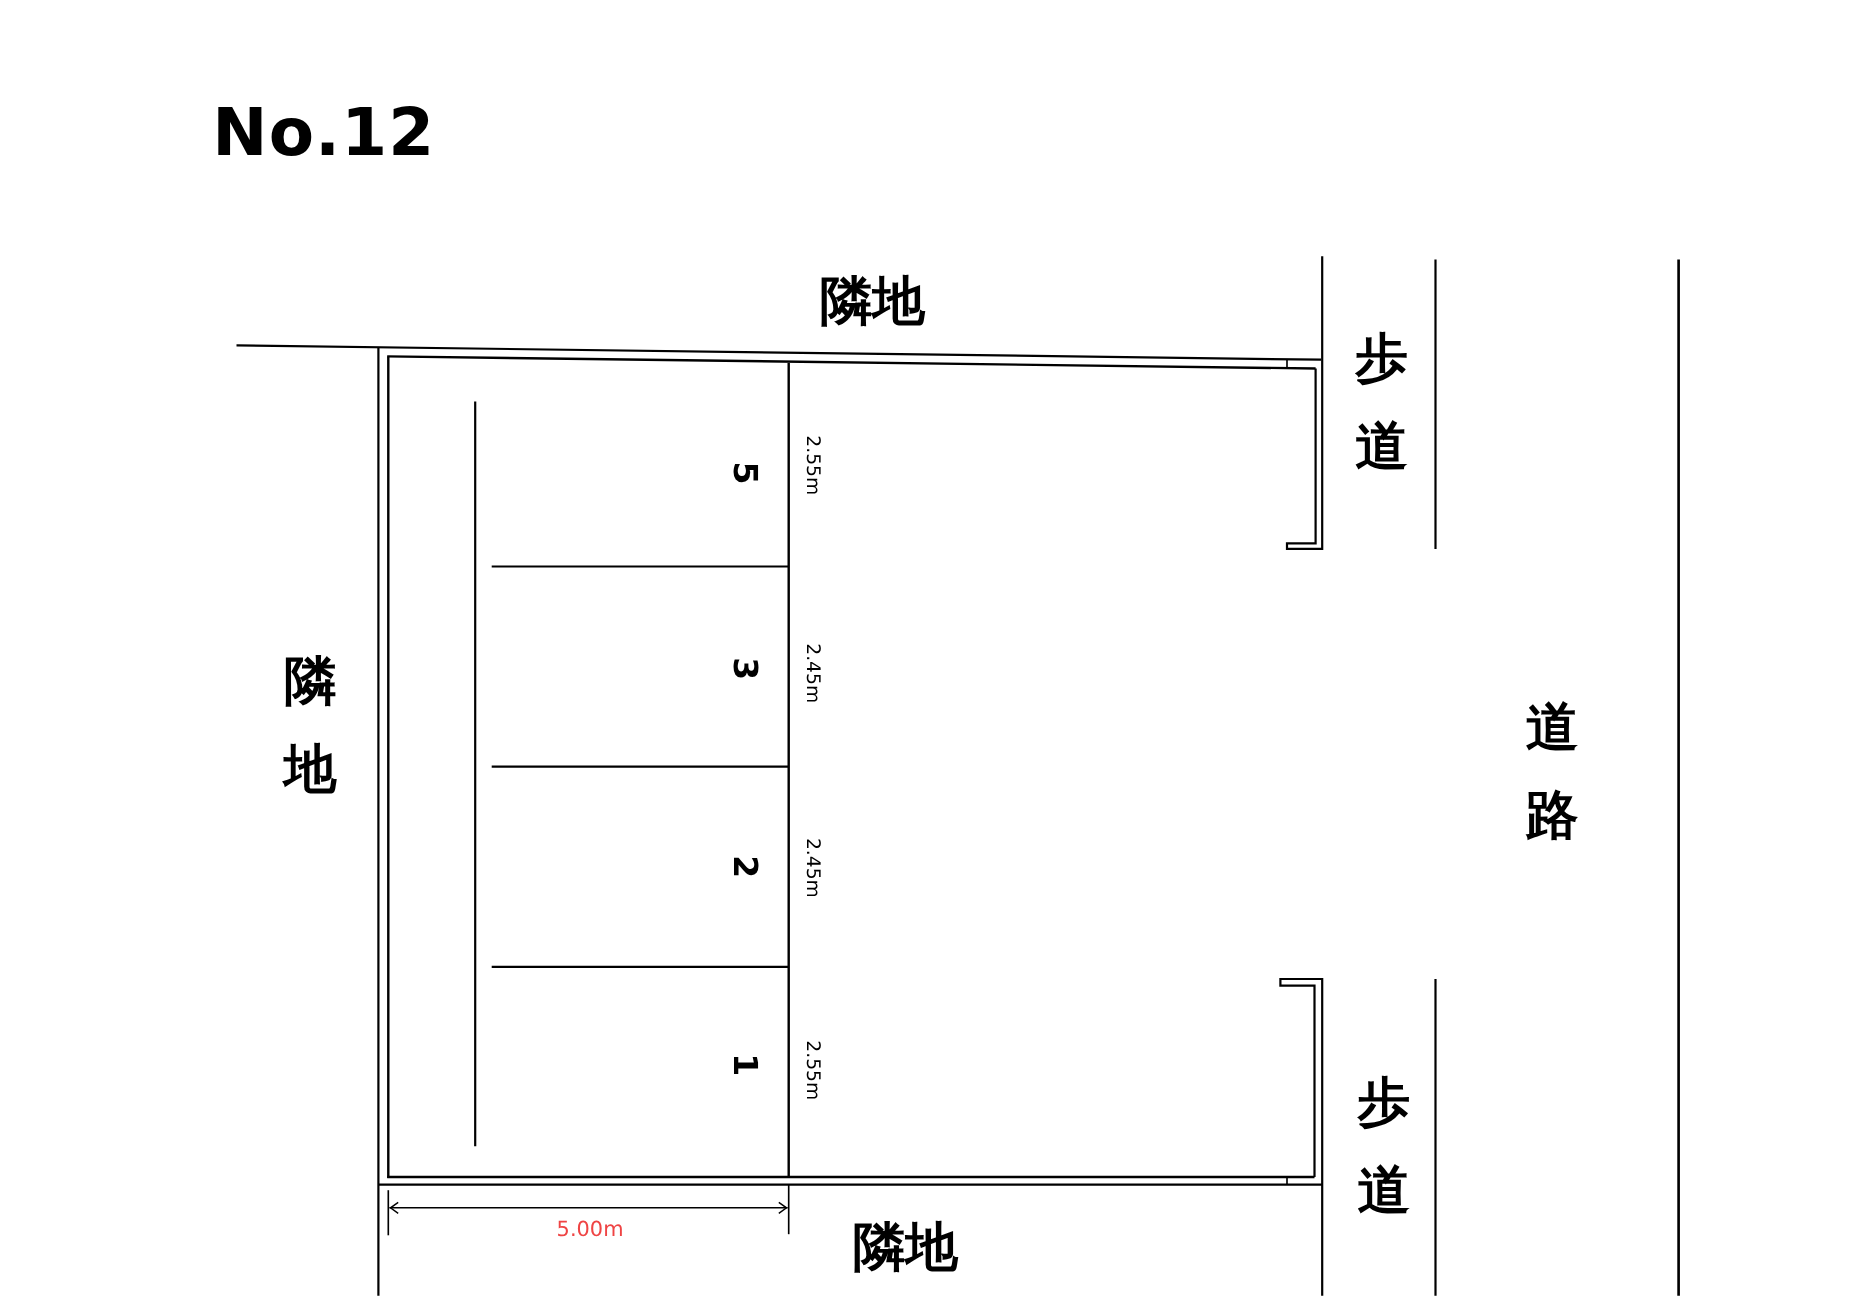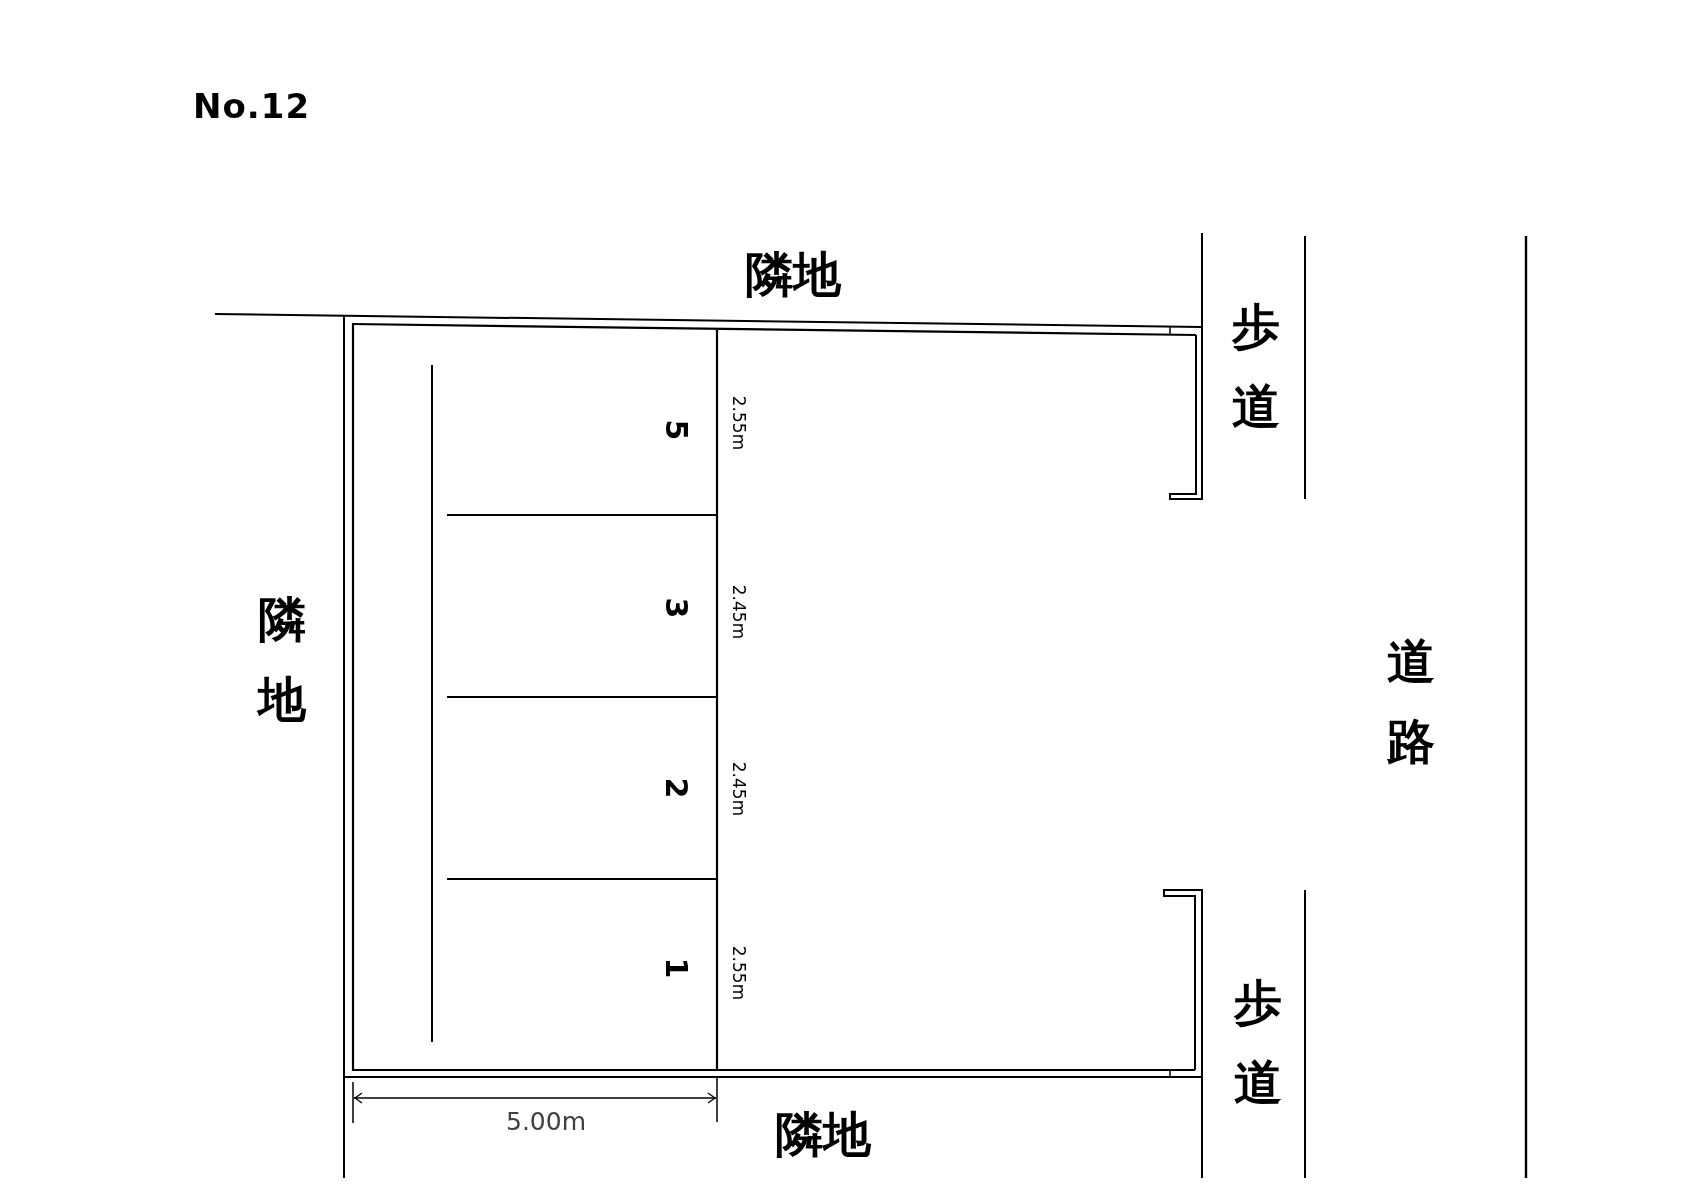--- a/index.html
+++ b/index.html
@@ -1,26 +1,26 @@
 <!DOCTYPE html>
 <html><head>
 <meta charset="utf-8">
 <style>
   html, body { margin:0; padding:0; background:#ffffff; }
   body { width:1684px; height:1190px; position:relative; overflow:hidden; font-family:"DejaVu Sans", sans-serif; }
   svg.plan { position:absolute; left:0; top:0; }
   .ln { stroke:#000; fill:none; }
   .lbl { position:absolute; font-family:"DejaVu Sans", sans-serif; font-weight:bold; color:#000; }
-  .title { left:193px; top:86px; font-size:34px; letter-spacing:1px; }
+  .title { left:193px; top:86px; font-size:60px; letter-spacing:1px; }
   .jp { font-size:48px; line-height:1; }
   .vstack { display:flex; flex-direction:column; align-items:center; }
   .vstack span { display:block; }
   .stallnum { position:absolute; font-weight:bold; font-size:30px; transform:rotate(90deg); transform-origin:center; width:40px; height:40px; text-align:center; line-height:40px; }
   .dim { position:absolute; font-size:17px; font-weight:normal; transform:rotate(90deg); transform-origin:center; width:80px; height:22px; text-align:center; line-height:22px; color:#000; }
-  .dimh { position:absolute; font-size:25px; color:#404040; }
+  .dimh { position:absolute; font-size:19px; color:#ef4444; }
 </style>
 </head>
 <body>
 
 <svg class="plan" width="1684" height="1190" viewBox="0 0 1684 1190">
 
   <line class="ln" x1="215" y1="314" x2="1201" y2="327" stroke-width="2"></line>
 
   <line class="ln" x1="352" y1="324" x2="1196" y2="335" stroke-width="2.2"></line>
 

